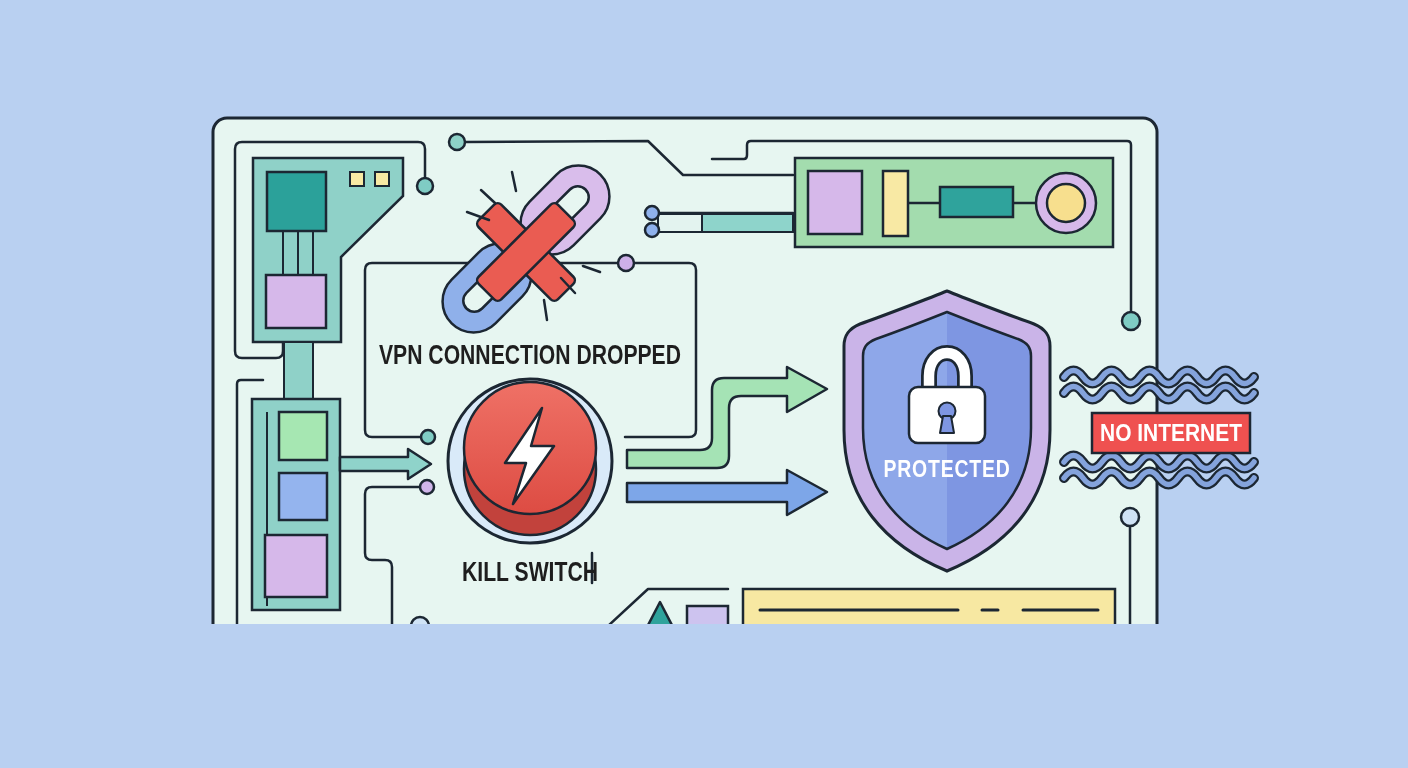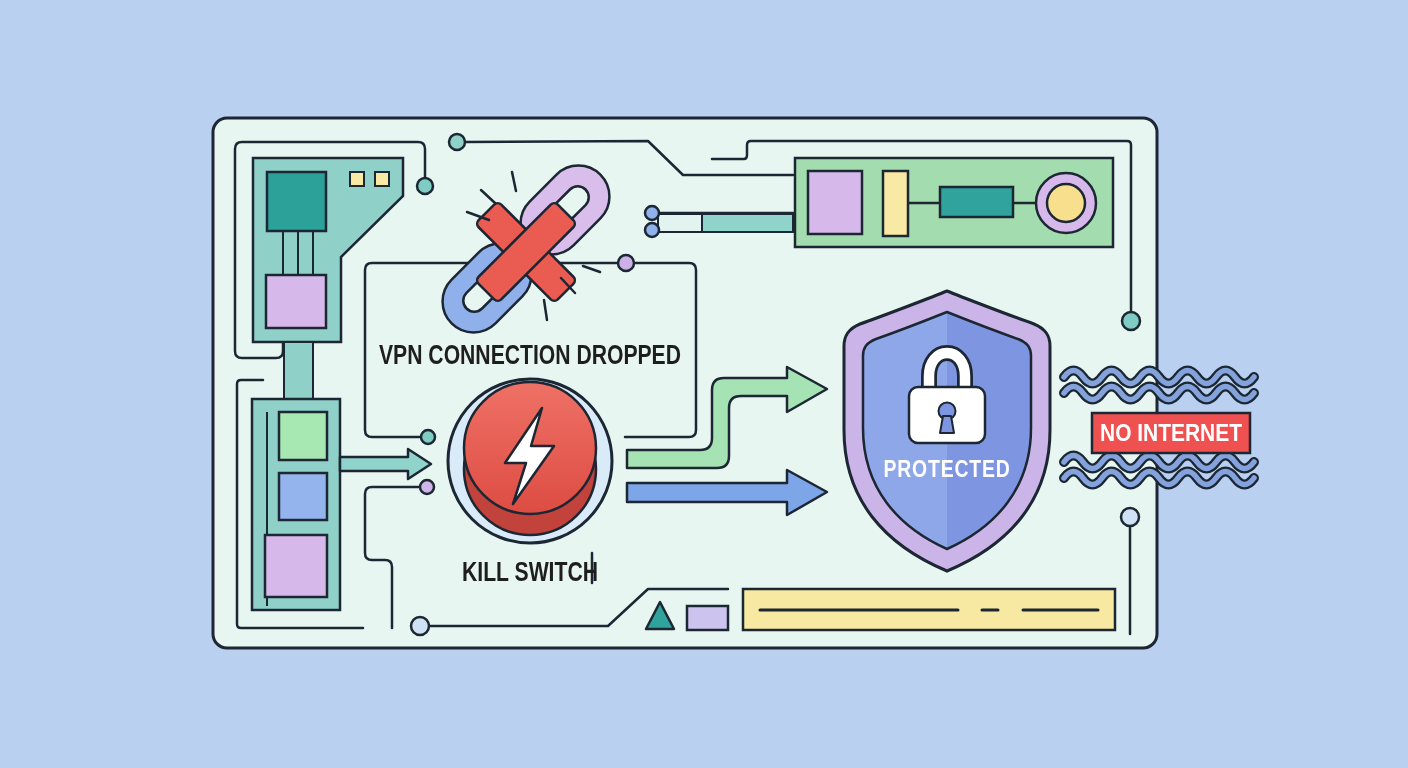--- a/index.html
+++ b/index.html
@@ -1,16 +1,16 @@
 <!DOCTYPE html>
 <html><head>
 <meta charset="utf-8">
 <style>
   html,body{margin:0;padding:0;background:#b9d0f1;}
-  .stage{width:1408px;height:768px;position:relative;overflow:hidden;font-family:"Liberation Sans",sans-serif;}
+  .stage{width:1408px;height:624px;position:relative;overflow:hidden;font-family:"Liberation Sans",sans-serif;}
   svg text{font-family:"Liberation Sans","DejaVu Sans",sans-serif;font-weight:700;}
 </style>
 </head>
 <body>
 
 <div class="stage">
 <svg width="1408" height="768" viewBox="0 0 1408 768">
   <defs>
     <linearGradient id="redBtn" x1="0" y1="0" x2="0" y2="1">
       <stop offset="0" stop-color="#ef7166"></stop>

